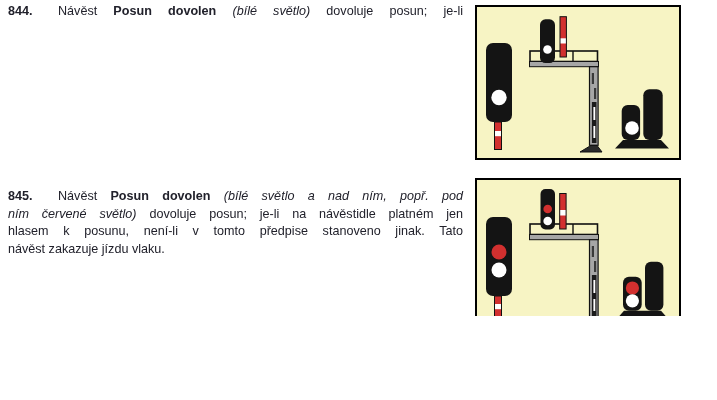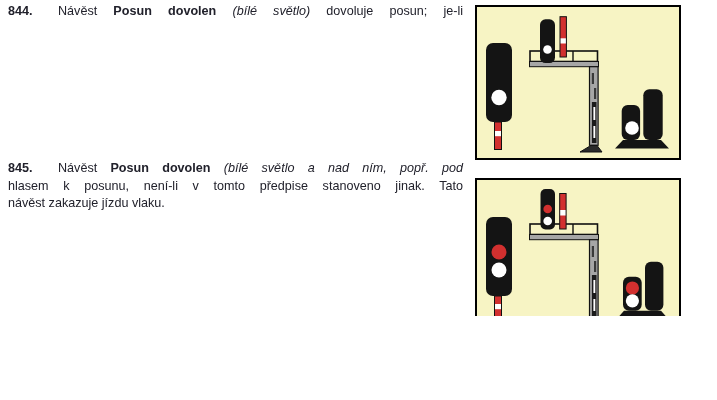--- a/index.html
+++ b/index.html
@@ -22,22 +22,23 @@
 </style>
 </head>
 <body>
 
 <div class="page">
 
   <section class="para" style="top:3px;">
     <div class="line just"><span class="num">844.</span><span>Návěst </span><b>Posun dovolen </b><i>(bílé světlo) </i><span>dovoluje posun; je-li</span></div>
   </section>
 
-  <section class="para" style="top:160px;">
+  <section class="para" style="top:188px;">
     <div class="line just"><span class="num">845.</span><span>Návěst </span><b>Posun dovolen </b><i>(bílé světlo a nad ním, popř. pod</i></div>
+    <div class="line just"><i>ním červené světlo) </i><span>dovoluje posun; je-li na návěstidle platném jen</span></div>
     <div class="line just">hlasem k posunu, není-li v tomto předpise stanoveno jinak. Tato</div>
     <div class="line last">návěst zakazuje jízdu vlaku.</div>
   </section>
 
   <figure class="fig" style="top:5px;">
     <svg width="202" height="151" viewBox="0 0 202 151" xmlns="http://www.w3.org/2000/svg">
 
       <g>
         <rect x="53" y="44" width="67.5" height="10.5" fill="none" stroke="#111" stroke-width="1.6"></rect>
         <line x1="96" y1="44" x2="96" y2="54.5" stroke="#111" stroke-width="1.4"></line>

